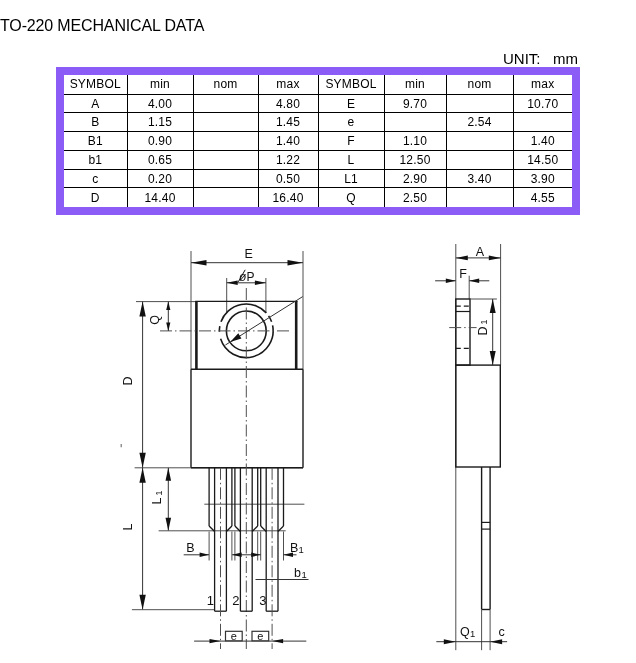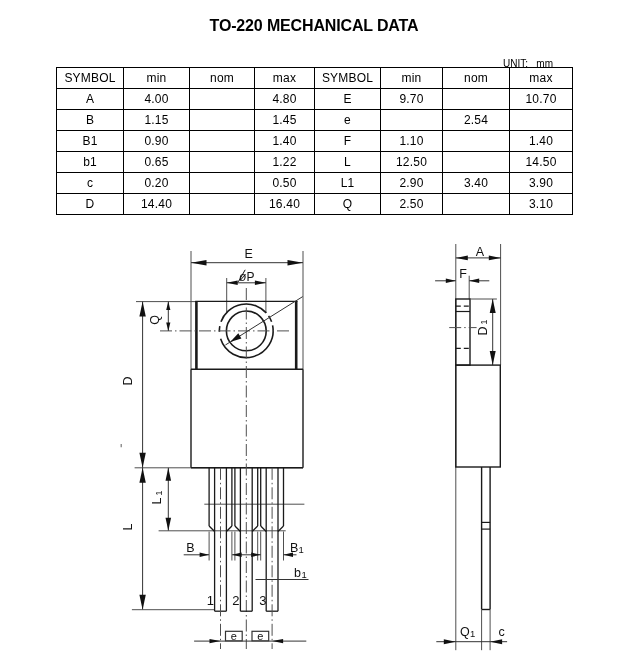--- a/index.html
+++ b/index.html
@@ -1,23 +1,23 @@
 <!DOCTYPE html>
 <html><head><meta charset="utf-8">
 <style>
 html,body{margin:0;padding:0;background:#fff;width:636px;height:663px;overflow:hidden}
 body{position:relative;font-family:"Liberation Sans",sans-serif;color:#000}
 .abs{position:absolute}
-table{border-collapse:collapse;table-layout:fixed;border:1px solid #8b5cf6}
+table{border-collapse:collapse;table-layout:fixed;border:8px solid #8b5cf6}
 td{border:1px solid #000;font-size:12px;text-align:center;padding:0;overflow:hidden;letter-spacing:0.2px}
 svg text{font-family:"Liberation Sans",sans-serif}
 </style></head>
 <body>
-<div class="abs" style="left:0;top:17px;width:628px;text-align:center;font-weight:bold;font-size:16px;letter-spacing:-0.15px">TO-220 MECHANICAL DATA</div>
-<div class="abs" style="left:503px;top:58px;font-size:10px">UNIT:&nbsp;&nbsp;&nbsp;mm</div>
+<div class="abs" style="left:0;top:17px;width:628px;text-align:left;font-weight:normal;font-size:16px;letter-spacing:-0.15px">TO-220 MECHANICAL DATA</div>
+<div class="abs" style="left:503px;top:50px;font-size:15px">UNIT:&nbsp;&nbsp;&nbsp;mm</div>
 <table class="abs" style="left:56px;top:67px;width:516px;height:148px">
     <colgroup>
       <col style="width:67px">
       <col style="width:66px">
       <col style="width:65px">
       <col style="width:60px">
       <col style="width:66px">
       <col style="width:62px">
       <col style="width:67px">
       <col style="width:63px">
@@ -84,21 +84,21 @@
         <td>3.90</td>
       </tr>
       <tr>
         <td>D</td>
         <td>14.40</td>
         <td></td>
         <td>16.40</td>
         <td>Q</td>
         <td>2.50</td>
         <td></td>
-        <td>3.10</td>
+        <td>4.55</td>
       </tr>
     </tbody>
   </table>
 <svg class="abs" style="left:0;top:0" width="636" height="663" viewBox="0 0 636 663">
     <line x1="191.0" y1="251.0" x2="191.0" y2="369.3" stroke="#4f4f4f" stroke-width="1"></line>
 <line x1="303.0" y1="251.0" x2="303.0" y2="369.3" stroke="#4f4f4f" stroke-width="1"></line>
 <line x1="191.0" y1="262.7" x2="303.0" y2="262.7" stroke="#333" stroke-width="1"></line>
 <path d="M191.0,262.7 L206.5,259.9 L206.5,265.5 Z" fill="#111"></path>
 <path d="M303.0,262.7 L287.5,265.5 L287.5,259.9 Z" fill="#111"></path>
 <text x="248.7" y="258" font-size="12.5" fill="#111" text-anchor="middle">E</text>

